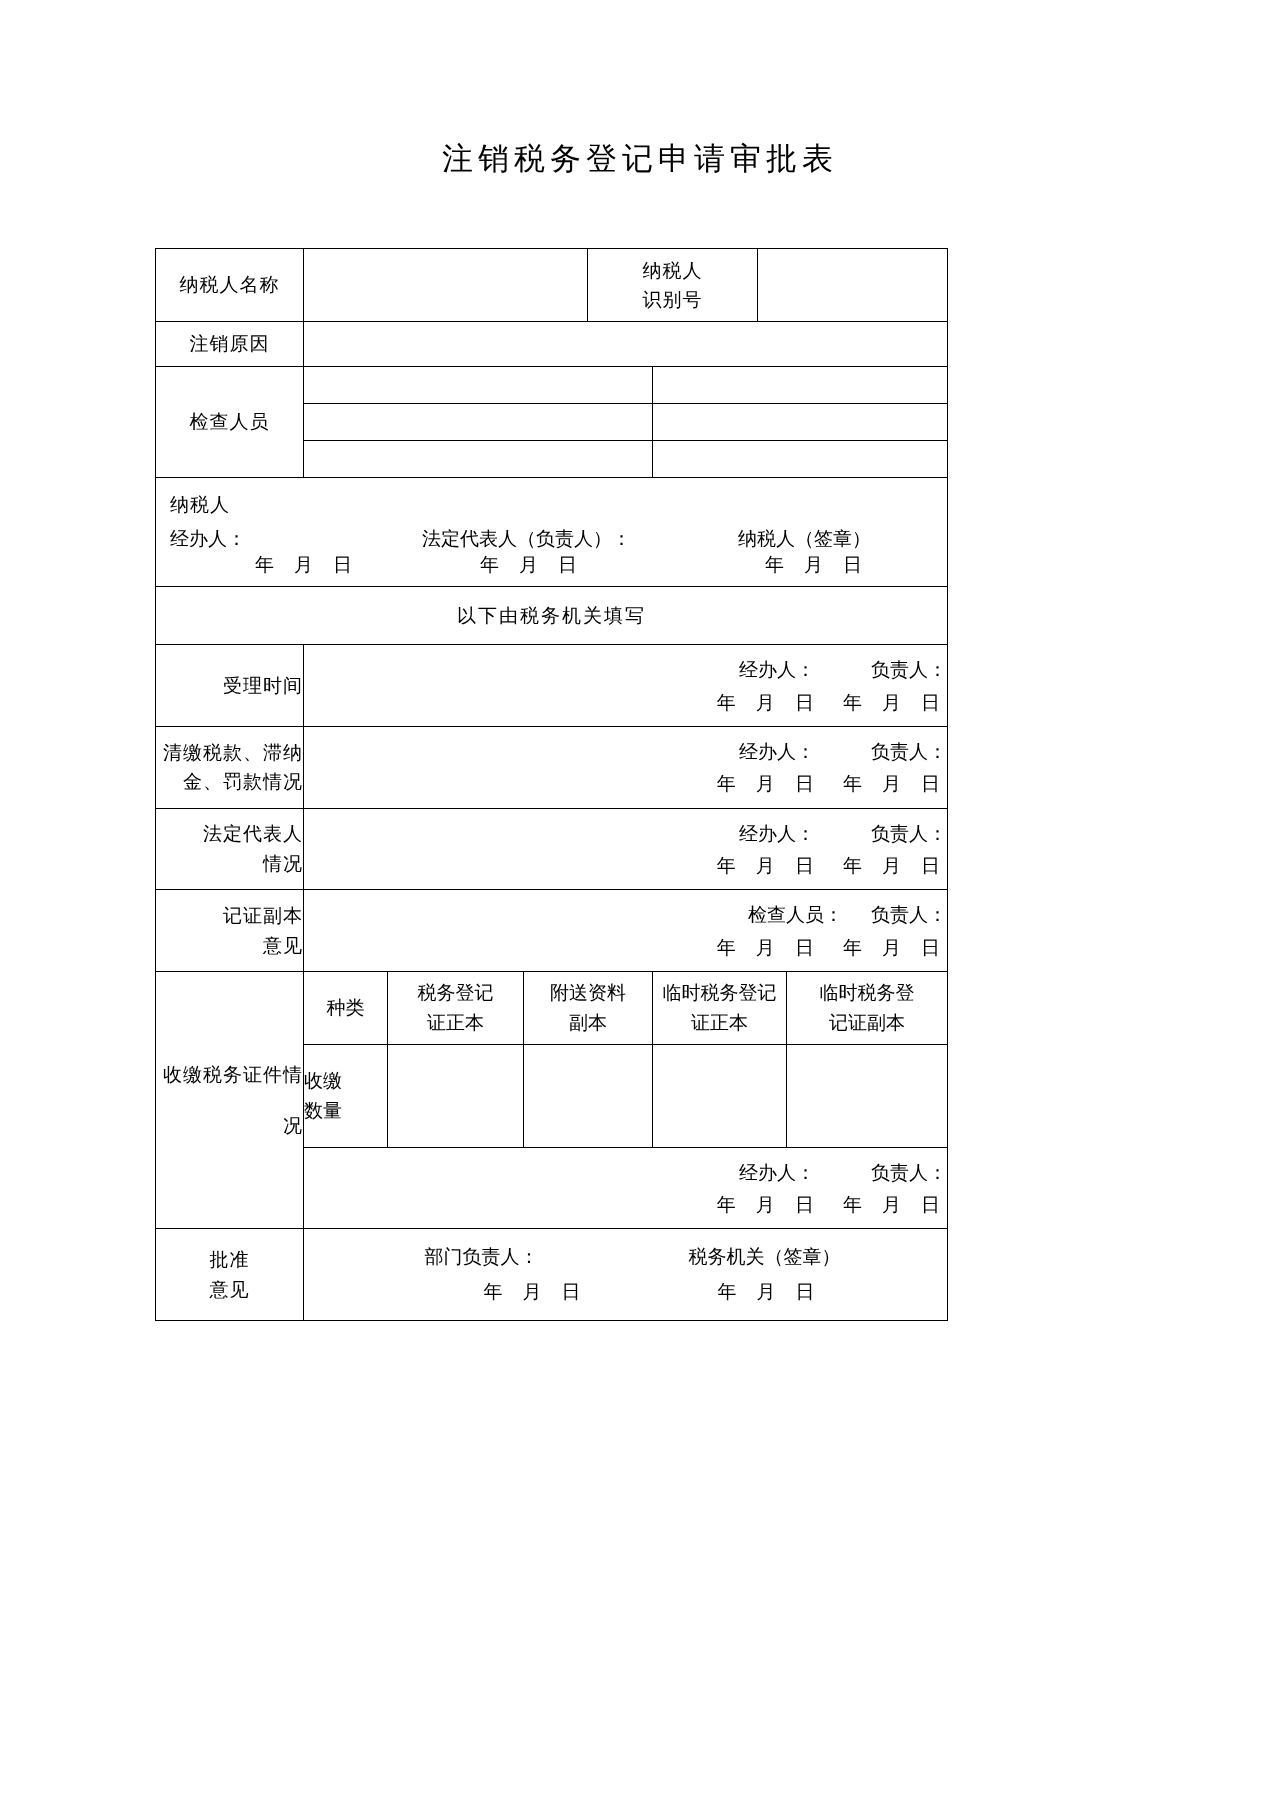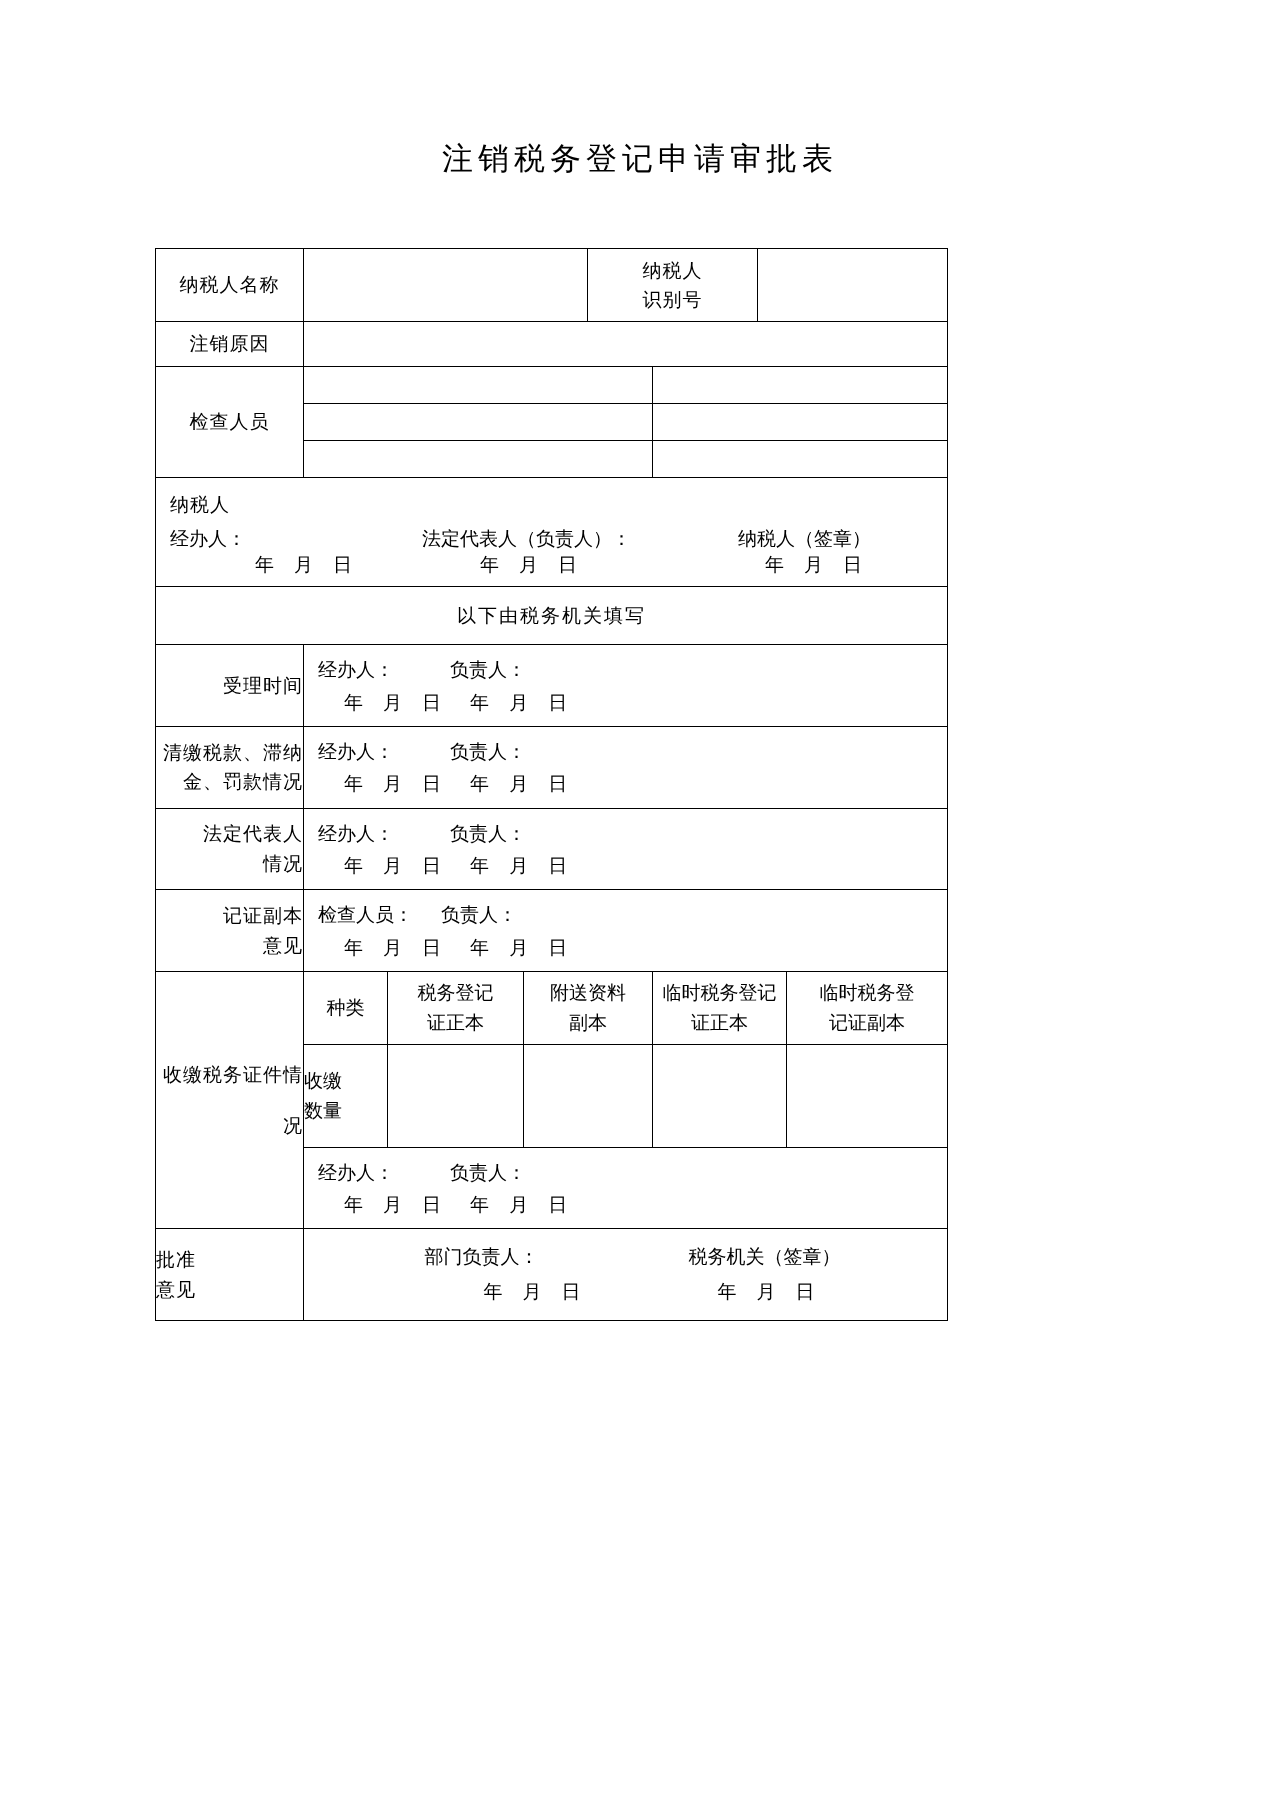--- a/index.html
+++ b/index.html
@@ -75,20 +75,21 @@
   .tp-line3 {
     position: relative;
     height: 26px;
   }
   .abs { position: absolute; white-space: nowrap; }
   .ymd { letter-spacing: 7px; }
   .inner-pad {
     padding: 8px 0 8px 14px;
     font-size: 19px;
     line-height: 1.7;
+    text-align: right;
   }
   .role-line { white-space: nowrap; }
   .sp-sm { display: inline-block; width: 56px; }
   .sp-md { display: inline-block; width: 28px; }
   .date-line { padding-left: 26px; letter-spacing: 7px; }
   .date-gap { display: inline-block; width: 22px; }
   .vert-lbl {
     text-align: right;
     letter-spacing: 1px;
     padding: 10px 2px;
@@ -100,20 +101,21 @@
     padding: 8px 2px;
     line-height: 1.5;
     letter-spacing: 0px;
   }
   .qty-lbl {
     font-size: 19px;
     line-height: 2.3;
     padding: 6px 2px;
   }
   .approve-lbl {
+    text-align: center;
     line-height: 2.2;
     letter-spacing: 1px;
     padding: 10px 2px;
   }
   .approve-body {
     padding: 10px 0 12px 14px;
     font-size: 19px;
     line-height: 1.8;
     text-align: center;
   }

